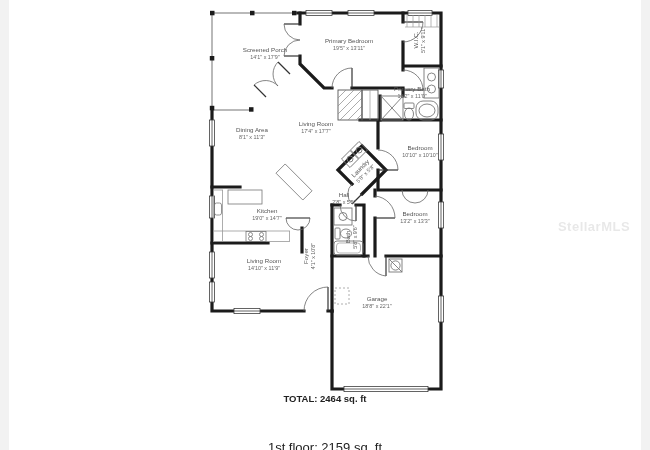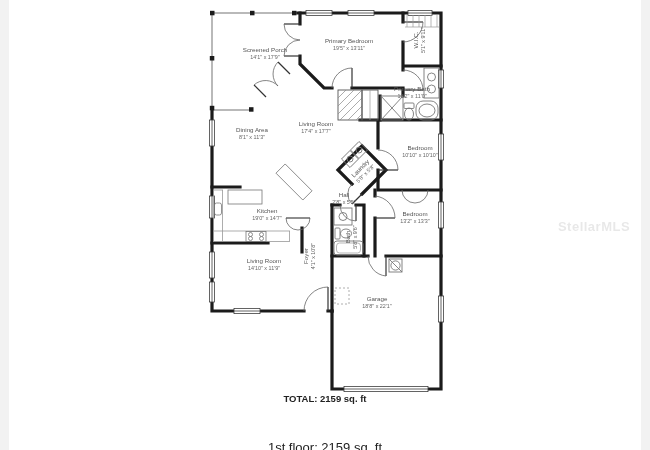--- a/index.html
+++ b/index.html
@@ -270,18 +270,18 @@
     <span class="rdims">14'10" x 11'9"</span>
   </div>
   <div class="room-label" style="left:377px;top:303px">
     <span class="rname">Garage</span>
     <span class="rdims">18'8" x 22'1"</span>
   </div>
 
   <div class="watermark">StellarMLS</div>
 
   <div class="footer">
-    <div class="total">TOTAL: 2159 sq. ft</div>
+    <div class="total">TOTAL: 2464 sq. ft</div>
     <div class="floor1">1st floor: 2159 sq. ft</div>
     <div class="disclaimer">Floor Plan Created By Cubicasa App. Measurements Deemed Highly Reliable But Not Guaranteed.</div>
   </div>
 
 </div>
 
 </body></html>

